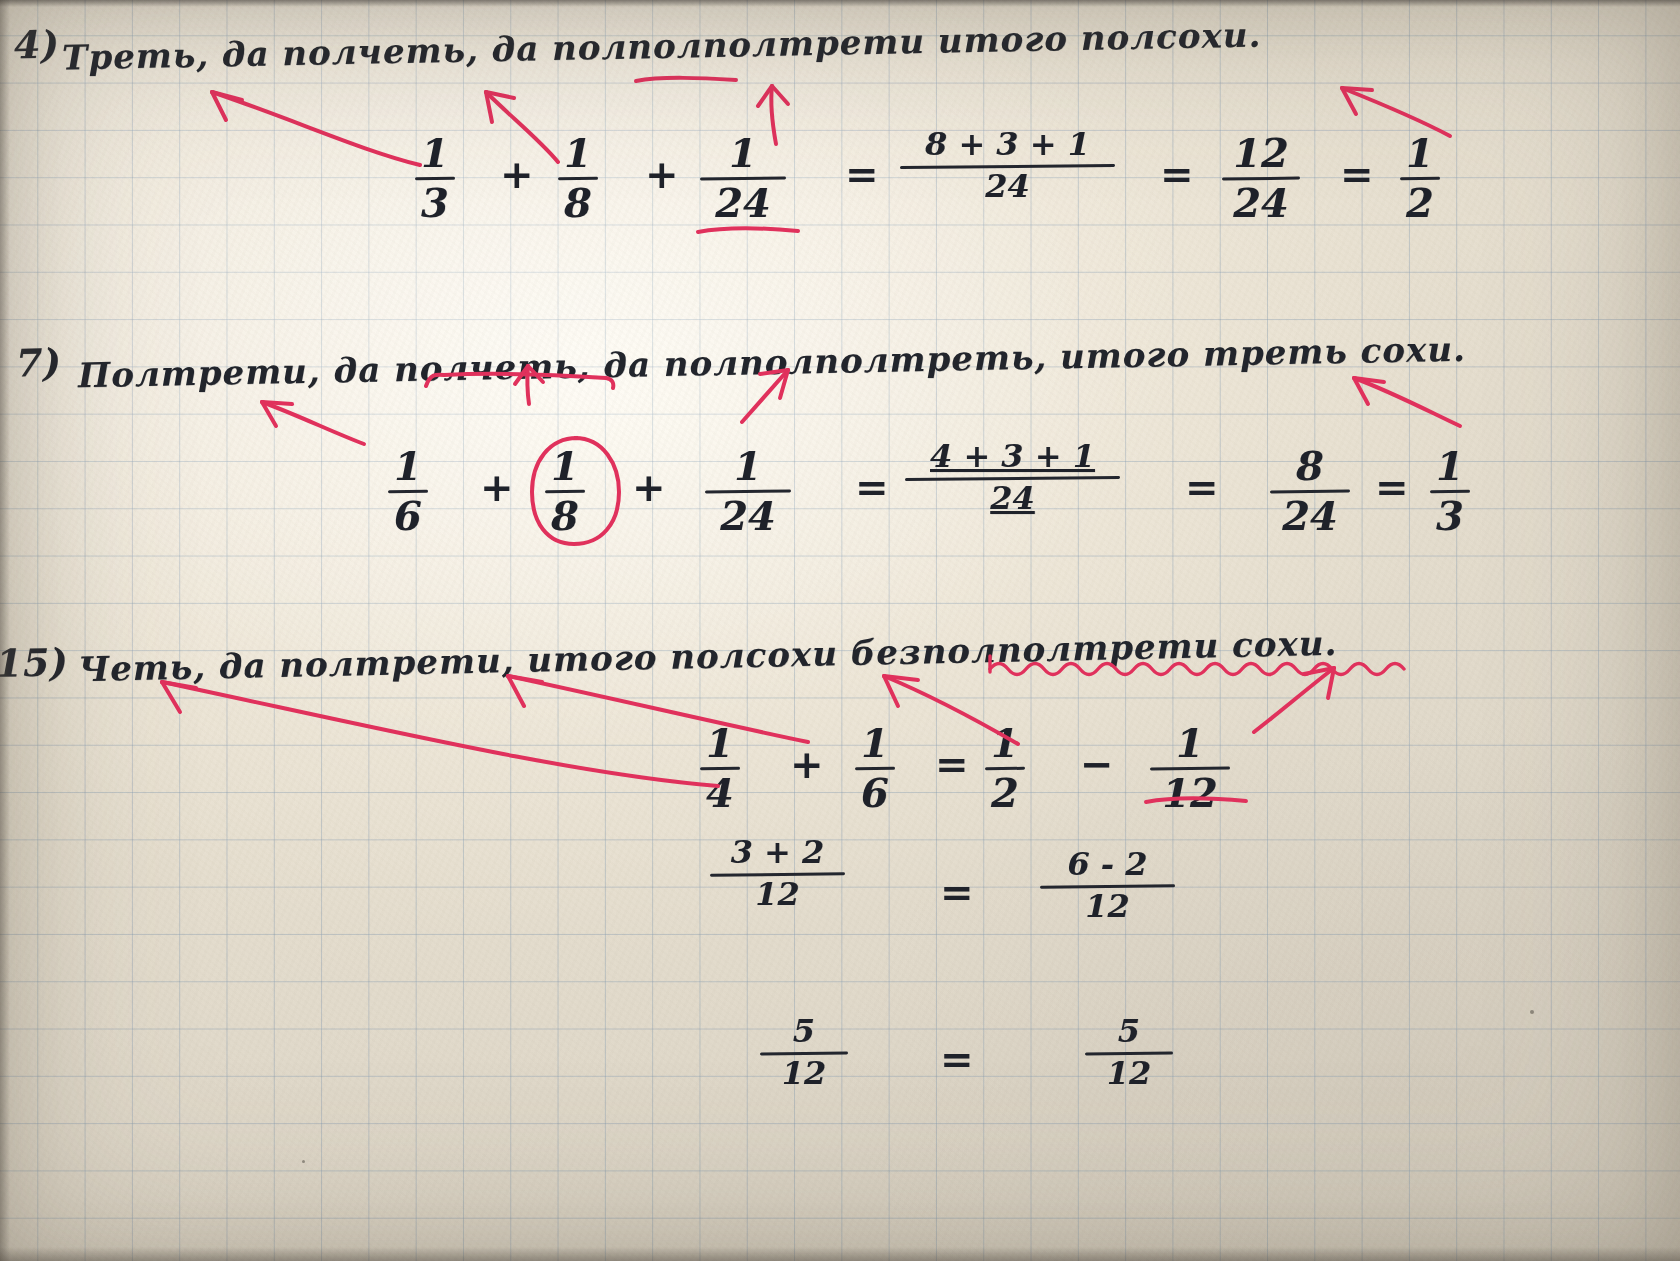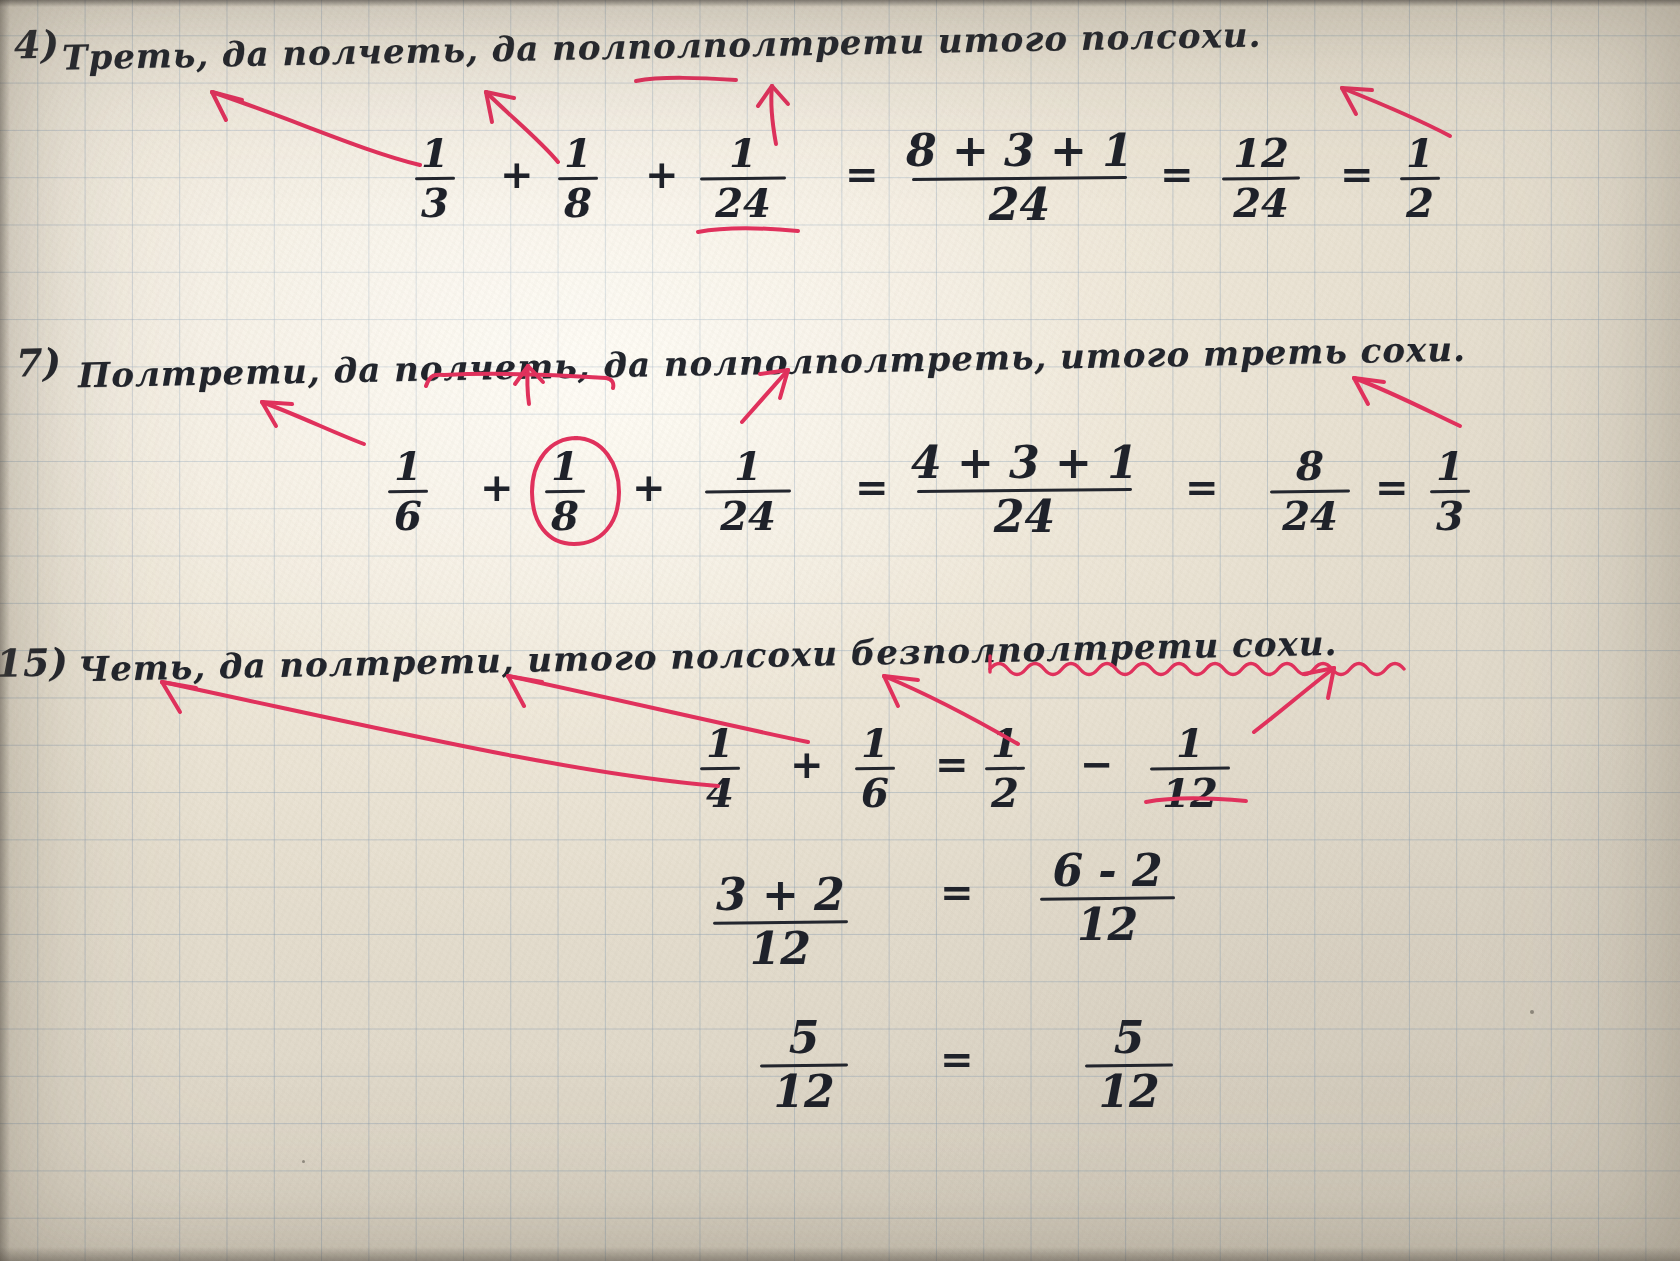--- a/index.html
+++ b/index.html
@@ -87,21 +87,21 @@
   .frac .top { display: block; padding: 0 6px; }
   .frac .bar {
     display: block;
     height: 3px;
     background: #23262e;
     margin: 3px auto 2px;
     border-radius: 2px;
     transform: rotate(-0.6deg);
   }
   .frac .bot { display: block; padding: 0 6px; }
-  .frac.wide { font-size: 44px; }
+  .frac.wide { font-size: 32px; }
   .op {
     position: absolute;
     color: #1f222a;
     font-family: "DejaVu Serif", serif;
     font-style: italic;
     font-weight: 600;
     font-size: 40px;
     text-shadow: 0.4px 0.4px 0 rgba(40,45,55,0.22);
   }
   
@@ -260,21 +260,21 @@
     <span class="bar"></span>
     <span class="bot">8</span>
   </div>
   <div class="op" style="left:632px; top:463px;">+</div>
   <div class="frac" style="left:705px; top:445px;">
     <span class="top">1</span>
     <span class="bar" style="width:86px;"></span>
     <span class="bot">24</span>
   </div>
   <div class="op" style="left:855px; top:463px;">=</div>
-  <div class="frac wide" style="left:905px; top:440px;">
+  <div class="frac wide" style="left:905px; top:440px;text-decoration:underline;">
     <span class="top">4 + 3 + 1</span>
     <span class="bar" style="width:215px;"></span>
     <span class="bot">24</span>
   </div>
   <div class="op" style="left:1185px; top:463px;">=</div>
   <div class="frac" style="left:1270px; top:445px;">
     <span class="top">8</span>
     <span class="bar" style="width:80px;"></span>
     <span class="bot">24</span>
   </div>
@@ -350,21 +350,21 @@
     <span class="bar"></span>
     <span class="bot">2</span>
   </div>
   <div class="op" style="left:1080px; top:740px;">−</div>
   <div class="frac" style="left:1150px; top:722px;">
     <span class="top">1</span>
     <span class="bar" style="width:80px;"></span>
     <span class="bot">12</span>
   </div>
 
-  <div class="frac wide" style="left:710px; top:872px;">
+  <div class="frac wide" style="left:710px; top:836px;">
     <span class="top">3 + 2</span>
     <span class="bar" style="width:135px;"></span>
     <span class="bot">12</span>
   </div>
   <div class="op" style="left:940px; top:868px;">=</div>
   <div class="frac wide" style="left:1040px; top:848px;">
     <span class="top">6 - 2</span>
     <span class="bar" style="width:135px;"></span>
     <span class="bot">12</span>
   </div>

